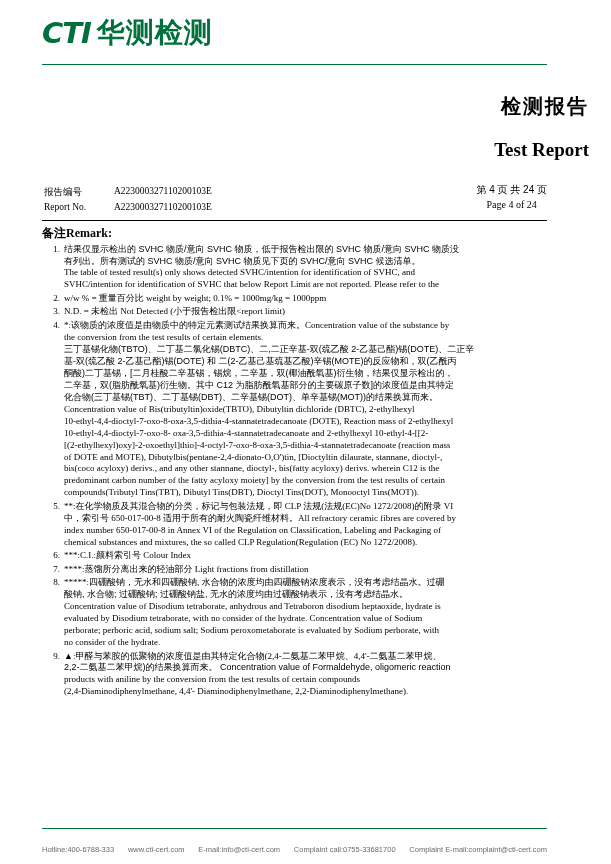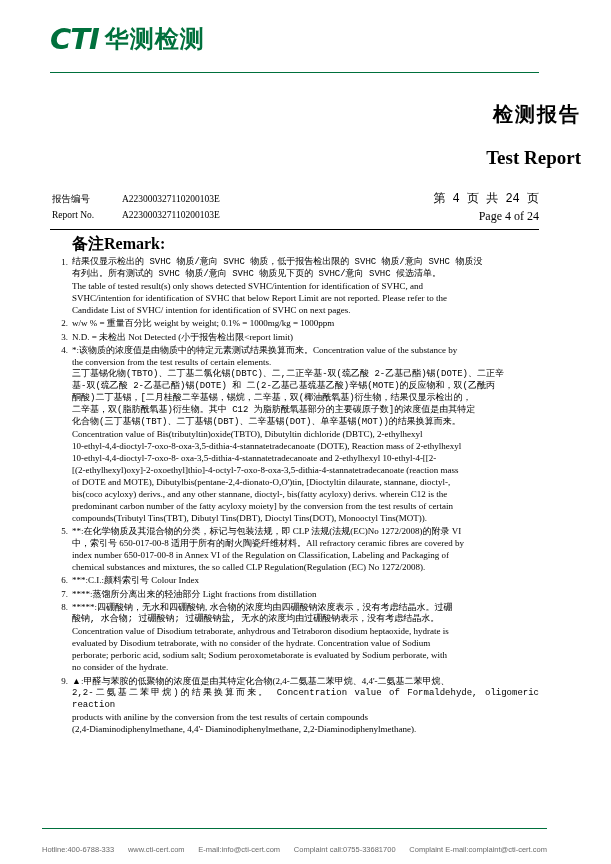--- a/index.html
+++ b/index.html
@@ -13,21 +13,21 @@
     font-family: "Liberation Serif", serif;
     color: #000000;
     position: relative;
     overflow: hidden;
   }
   .page {
     position: relative;
     width: 589px;
     height: 864px;
     box-sizing: border-box;
-    padding: 8px;
+    padding: 0;
   }
   
   .header {
     padding: 14px 42px 0 42px;
     height: 58px;
     box-sizing: border-box;
   }
   .logo-row {
     display: flex;
     align-items: center;
@@ -37,21 +37,21 @@
     font-family: "DejaVu Sans", sans-serif;
     font-weight: bold;
     font-style: italic;
     font-size: 29px;
     color: #00703c;
     letter-spacing: -1px;
   }
   .logo-cn {
     font-family: "DejaVu Sans", sans-serif;
     font-weight: bold;
-    font-size: 24px;
+    font-size: 28px;
     color: #00703c;
     letter-spacing: 1px;
   }
   .header-rule {
     margin: 6px 42px 0 42px;
     border-top: 1.5px solid #00703c;
   }
   
   .title-block {
     text-align: right;
@@ -80,32 +80,32 @@
   .meta-left td {
     font-size: 9.5px;
     padding: 0;
     vertical-align: top;
     white-space: nowrap;
   }
   .meta-left td.lbl {
     width: 68px;
   }
   .meta-right {
-    text-align: right;
-    font-size: 12px;
+    text-align: center;
+    font-size: 10px;
     line-height: 1.45;
   }
   .meta-rule {
     margin: 3px 42px 0 42px;
     border-top: 1px solid #000;
   }
   
   .remark-head {
-    margin: 4px 42px 0 64px;
-    font-size: 16px;
+    margin: 4px 42px 0 42px;
+    font-size: 12px;
     font-weight: bold;
     font-family: "DejaVu Sans", sans-serif;
   }
   .remark-head .en {
     font-family: "Liberation Serif", serif;
   }
   ol.notes {
     margin: 2px 42px 0 42px;
     padding: 0;
     list-style: none;
@@ -119,21 +119,21 @@
     text-align: justify;
   }
   ol.notes > li > .num {
     position: absolute;
     left: 0;
     top: 0;
     width: 18px;
     text-align: right;
   }
   .cn {
-    font-family: Liberation Mono, monospace;
+    font-family: Liberation Sans, sans-serif;
   }
   .p {
     margin: 0;
   }
   
   .footer {
     position: absolute;
     left: 0;
     right: 0;
     bottom: 10px;
@@ -194,21 +194,20 @@
   </div>
 
   <ol class="notes" id="notes-list">
       <li>
         <span class="num">1.</span>
         <div>
           <div class="p cn">结果仅显示检出的 SVHC 物质/意向 SVHC 物质，低于报告检出限的 SVHC 物质/意向 SVHC 物质没</div>
           <div class="p cn">有列出。所有测试的 SVHC 物质/意向 SVHC 物质见下页的 SVHC/意向 SVHC 候选清单。</div>
           <div class="p">The table of tested result(s) only shows detected SVHC/intention for identification of SVHC, and</div>
           <div class="p">SVHC/intention for identification of SVHC that below Report Limit are not reported. Please refer to the</div>
-          <div class="p">Candidate List of SVHC/ intention for identification of SVHC on next pages.</div>
         </div>
       </li>
       <li>
         <span class="num">2.</span>
         <div>
           <div class="p">w/w % =  重量百分比 weight by weight; 0.1% = 1000mg/kg = 1000ppm</div>
         </div>
       </li>
       <li>
         <span class="num">3.</span>

